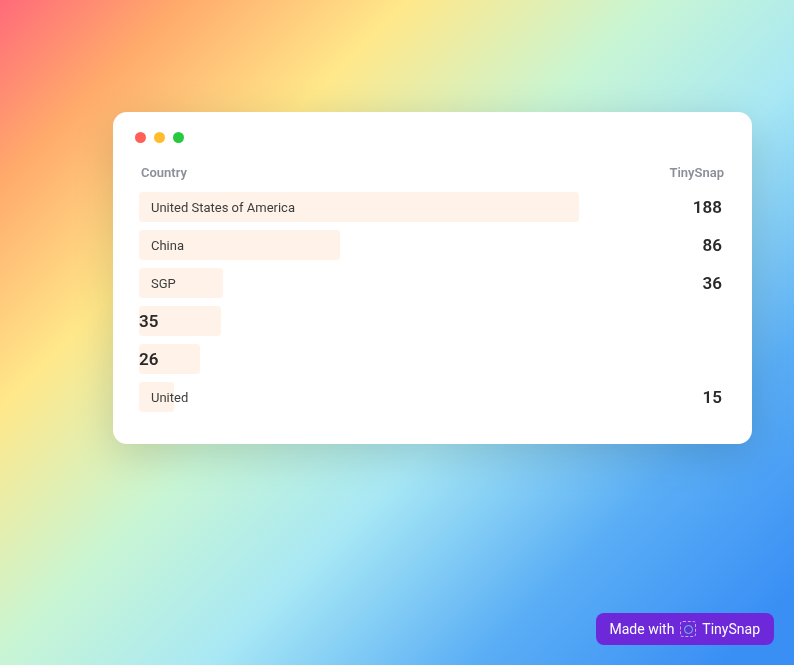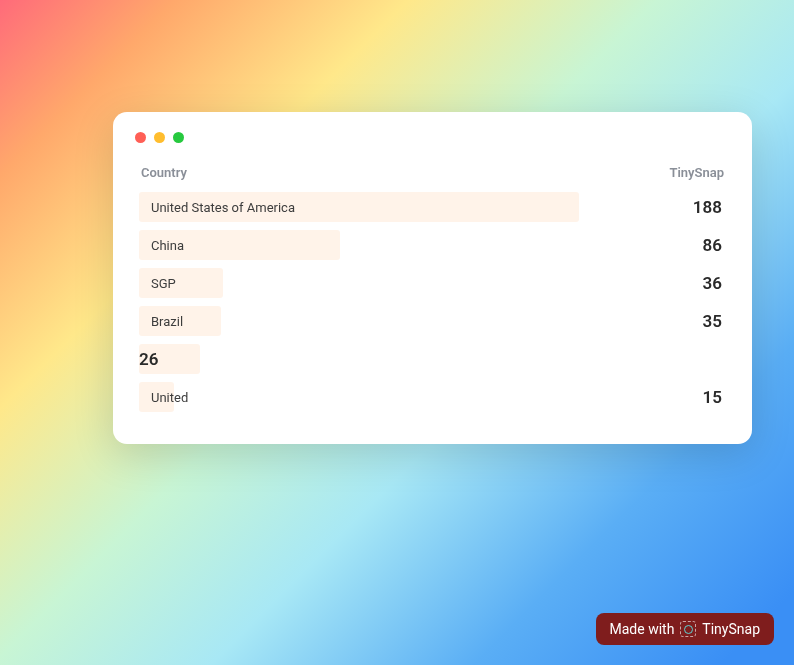--- a/index.html
+++ b/index.html
@@ -86,21 +86,21 @@
       z-index: 1;
       font-size: 17px;
       font-weight: 600;
       color: #2a2a2a;
       padding-right: 4px;
     }
     .watermark {
       position: absolute;
       bottom: 20px;
       right: 20px;
-      background: #7f1d1d;
+      background: #6d28d9;
       color: #ffffff;
       padding: 8px 14px;
       border-radius: 8px;
       display: flex;
       align-items: center;
       gap: 6px;
       font-size: 14px;
     }
     .watermark .brand {
       font-weight: 400;
@@ -149,21 +149,20 @@
         <span class="bar-label">China</span>
         <span class="bar-value">86</span>
       </div>
       <div class="bar-row">
         <div class="bar-fill" style="width: 84.2553px;"></div>
         <span class="bar-label">SGP</span>
         <span class="bar-value">36</span>
       </div>
       <div class="bar-row">
         <div class="bar-fill" style="width: 81.9149px;"></div>
-        <span class="bar-label">Brazil</span>
         <span class="bar-value">35</span>
       </div>
       <div class="bar-row">
         <div class="bar-fill" style="width: 60.8511px;"></div>
         <span class="bar-value">26</span>
       </div>
       <div class="bar-row">
         <div class="bar-fill" style="width: 35.1064px;"></div>
         <span class="bar-label">United</span>
         <span class="bar-value">15</span>

